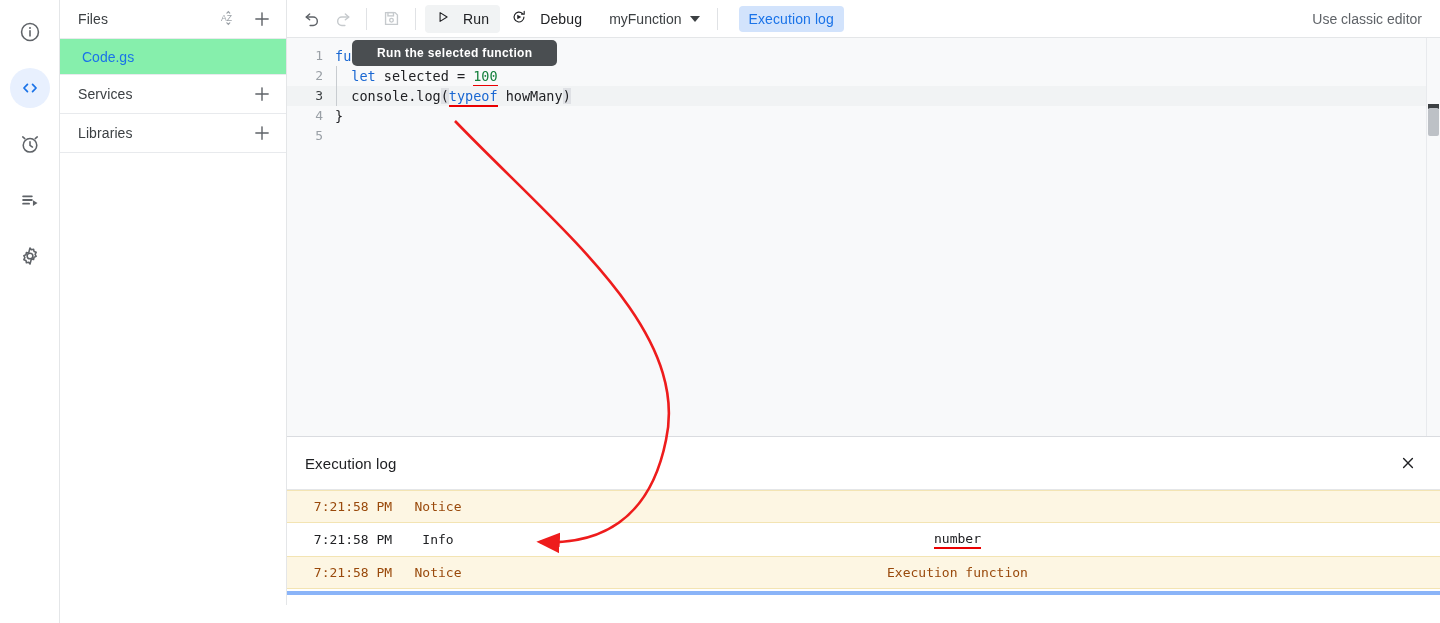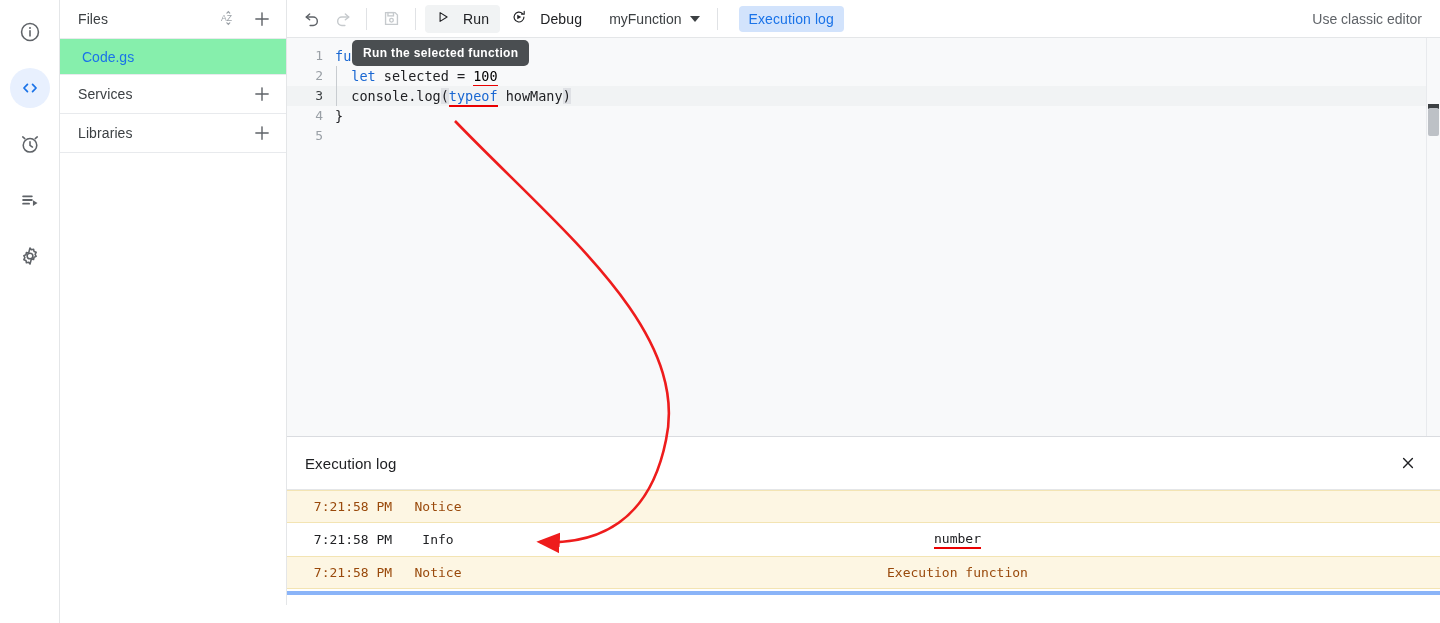--- a/index.html
+++ b/index.html
@@ -119,21 +119,21 @@
     border-right: 5px solid transparent;
     border-top: 6px solid #3c4043;
   }
 
   
   .tooltip {
     position: absolute;
     left: 65px; top: 40px;
     background: #4a4e51; color: #fff;
     font-size: 12px; font-weight: 700;
-    padding: 6px 11px; border-radius: 5px;
+    padding: 6px 25px; border-radius: 5px;
     letter-spacing: .35px;
     z-index: 40;
     white-space: nowrap;
   }
 
   
   .editor {
     flex: 1 1 auto;
     background: #f8f9fa;
     position: relative;
@@ -153,21 +153,21 @@
   .gutter {
     width: 48px; flex: 0 0 48px;
     text-align: right; padding-right: 12px;
     color: #9aa0a6; font-size: 13px;
     font-family: "DejaVu Sans Mono", monospace;
     user-select: none;
   }
   .cline.active .gutter { color: #3c4043; }
   .ctext { white-space: pre; color: #202124; position: relative; }
   .kw { color: #1967d2; }
-  .num { color: #000000; }
+  .num { color: #15803d; }
   .paren-hl { background: #dfe1e5; }
   .ul-red {
     border-bottom: 2.5px solid #ea0000;
     padding-bottom: 1px;
   }
   .indent-guide {
     position: absolute; left: 49px; top: 0; bottom: 0;
     width: 1px; background: #c8ccd0;
   }
 

